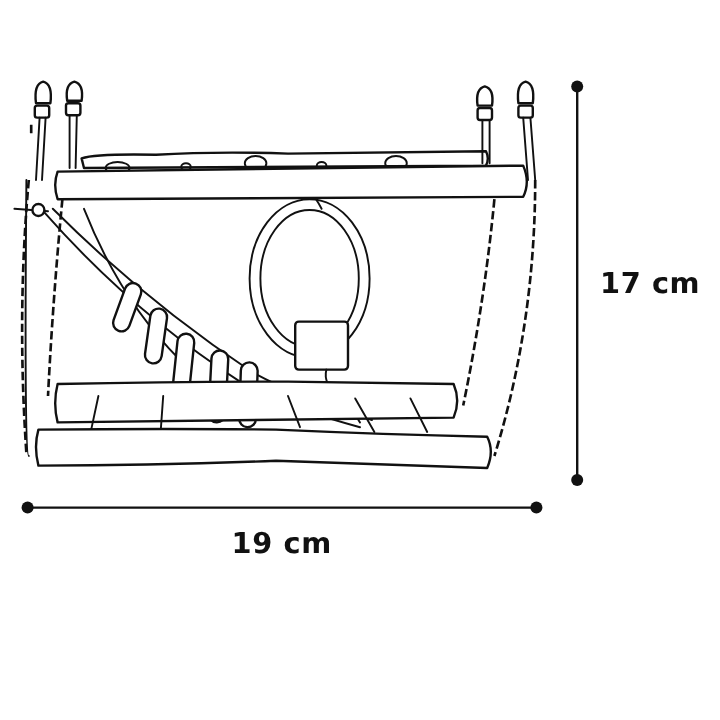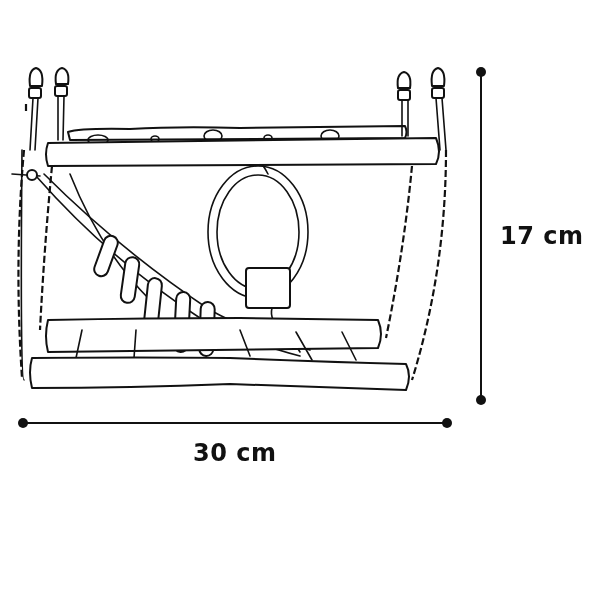--- a/index.html
+++ b/index.html
@@ -112,14 +112,14 @@
       <circle class="dot" cx="481" cy="400" r="5"></circle>
     </g>
     <g>
       <line class="dim" x1="23" y1="423" x2="447" y2="423"></line>
       <circle class="dot" cx="23" cy="423" r="5"></circle>
       <circle class="dot" cx="447" cy="423" r="5"></circle>
     </g>
   </svg>
 
   <div id="label-height" class="dim-label">17 cm</div>
-  <div id="label-width" class="dim-label">30 cm</div>
+  <div id="label-width" class="dim-label">19 cm</div>
 </div>
 
 </body></html>

